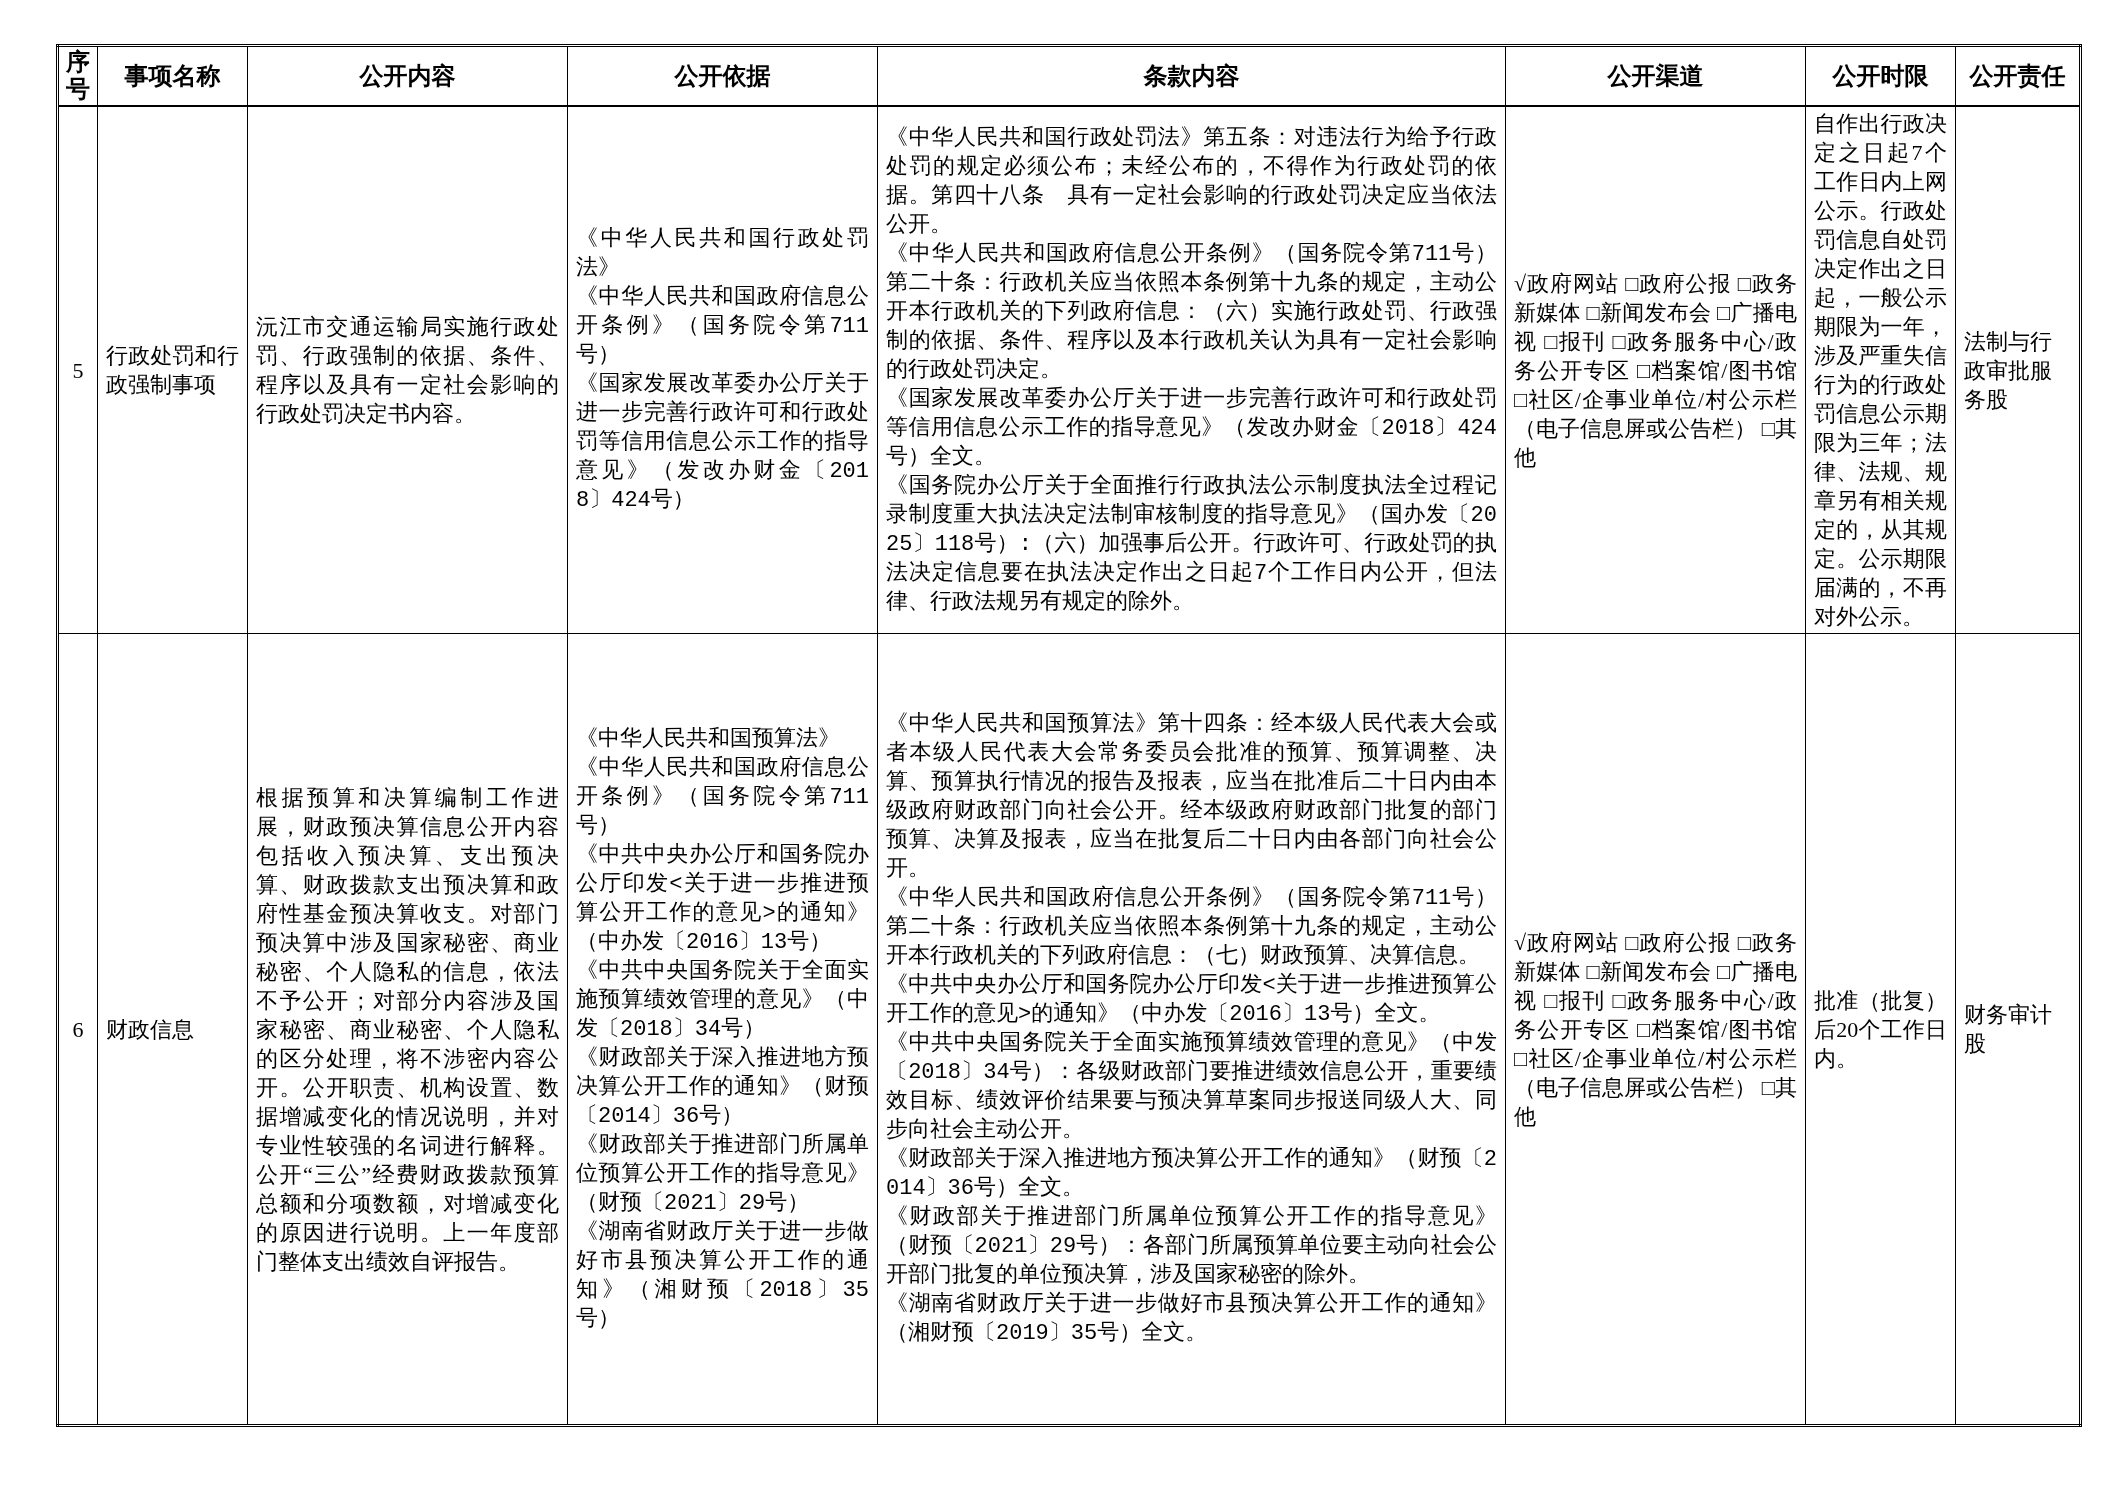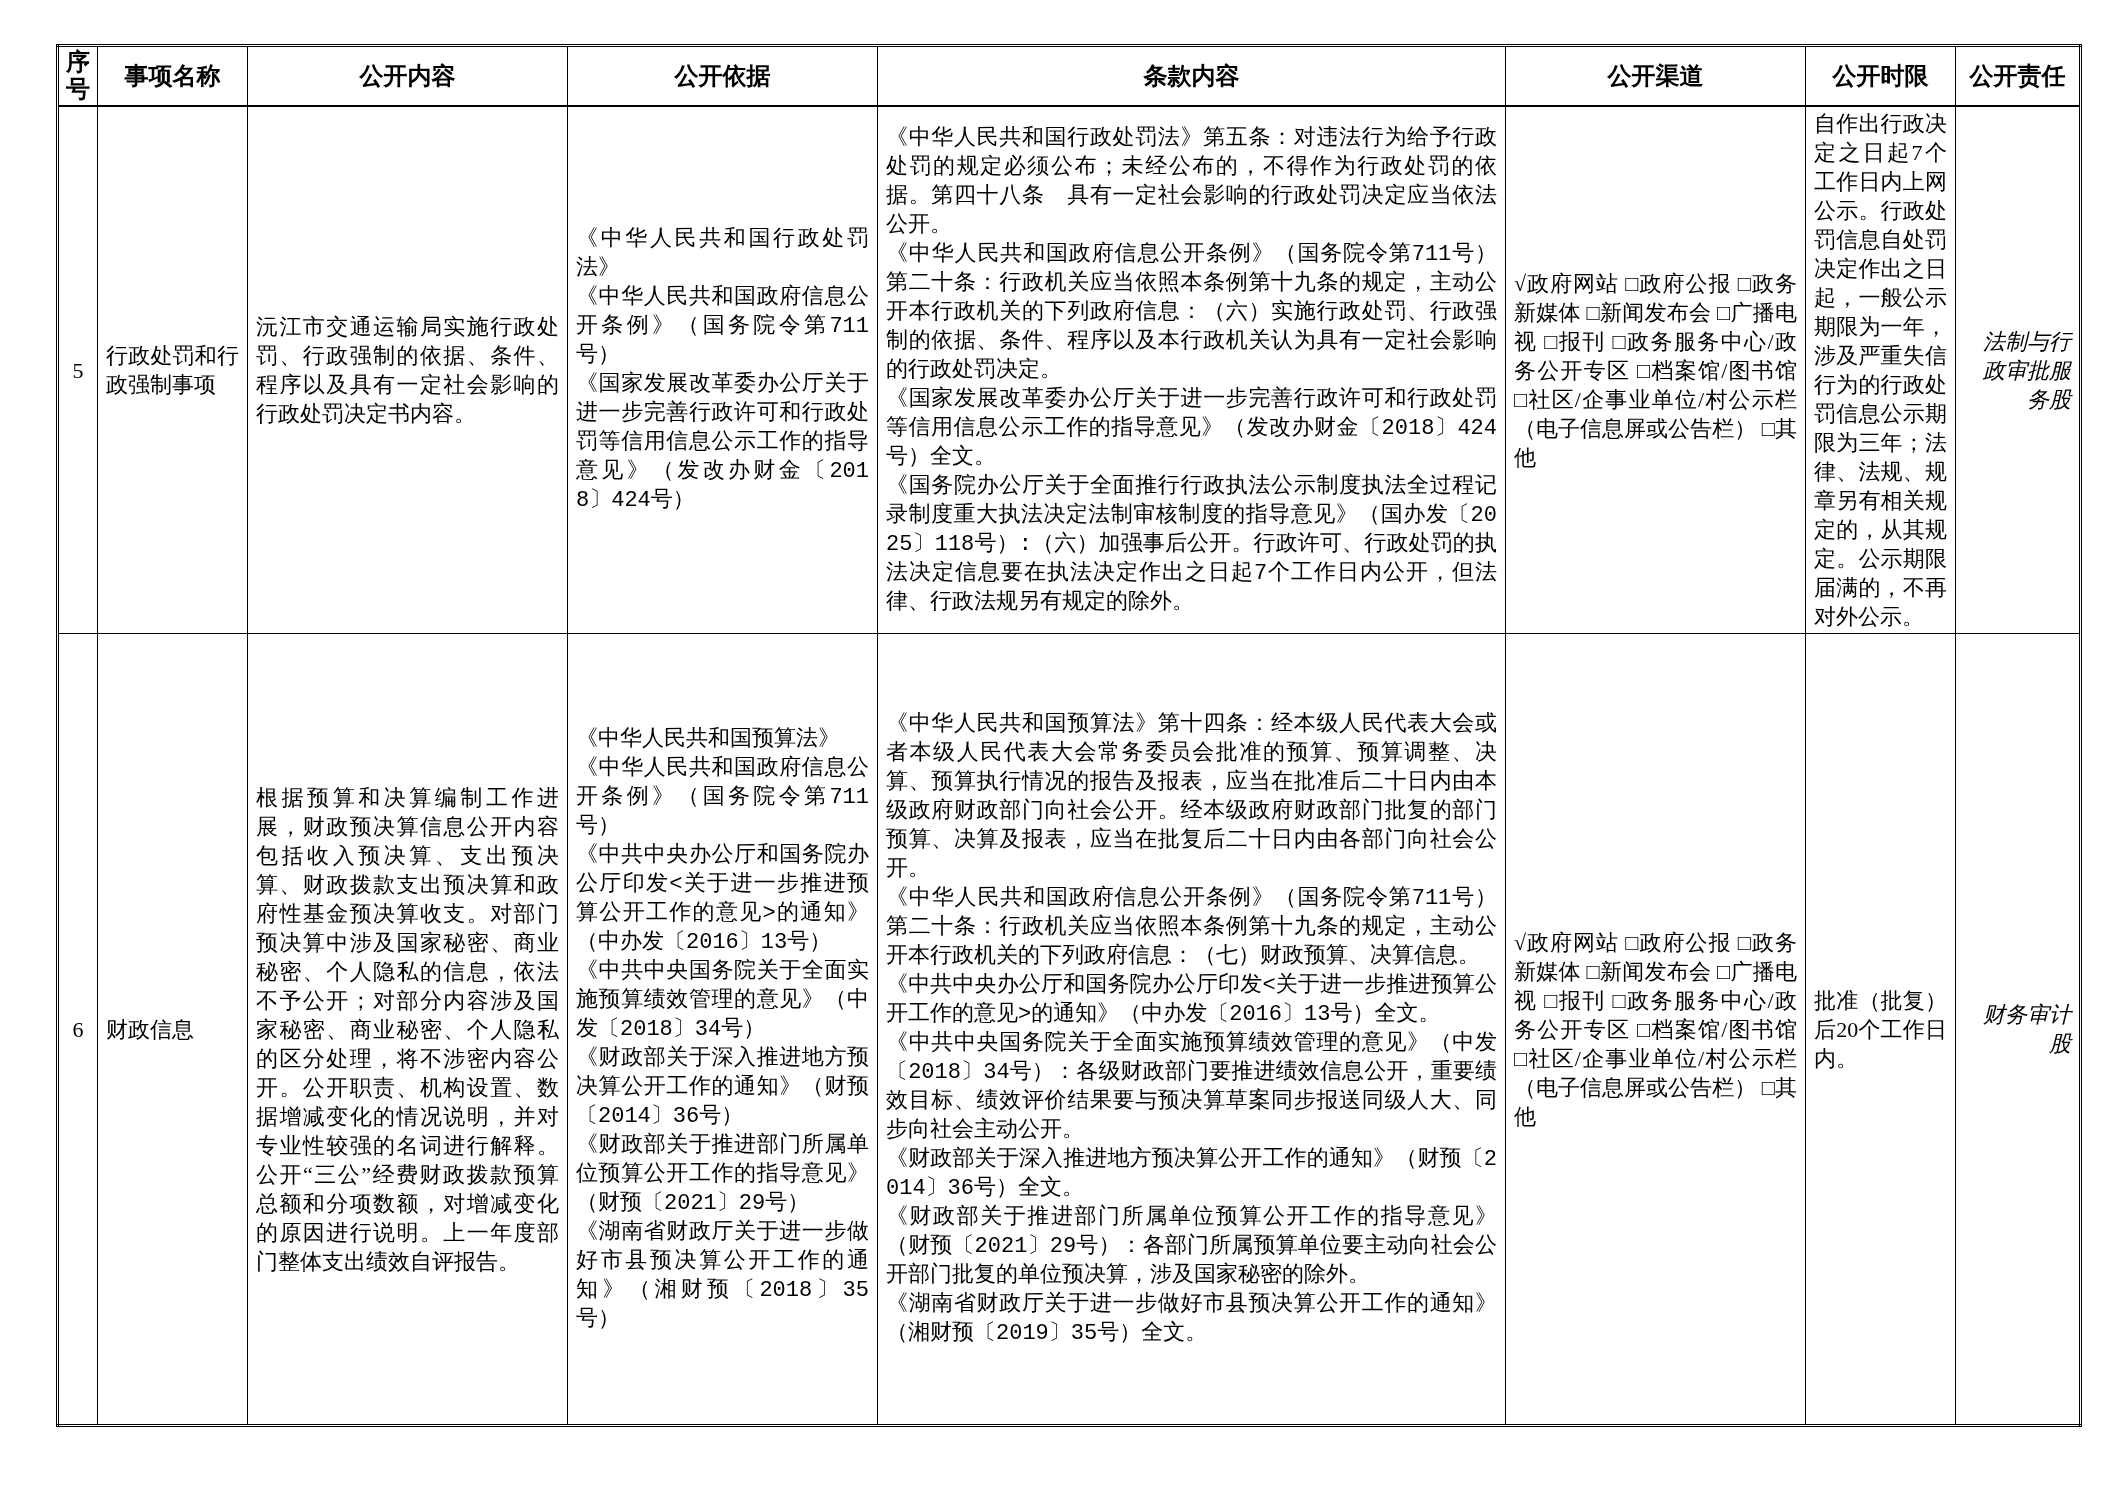--- a/index.html
+++ b/index.html
@@ -42,21 +42,21 @@
   td {
     font-size: 22px;
     line-height: 29px;
     padding: 2px 8px;
     text-align: justify;
     text-justify: inter-character;
   }
   td .para { text-align: justify; text-justify: inter-character; font-family: Liberation Mono, monospace; }
   td.c-no { text-align: center; padding: 2px; }
   td.c-name { }
-  td.c-resp { text-align: right; font-style: italic; }
+  td.c-resp { text-align: left; }
   tr.row-5 { height: 525px; }
   tr.row-6 { height: 792px; }
 </style>
 </head>
 <body>
 
 <div class="sheet">
   <table class="disclosure">
     <colgroup>
       <col style="width:40px">

